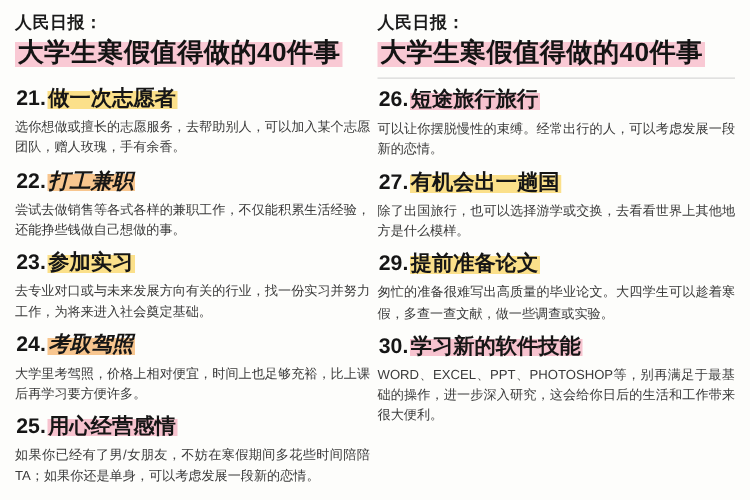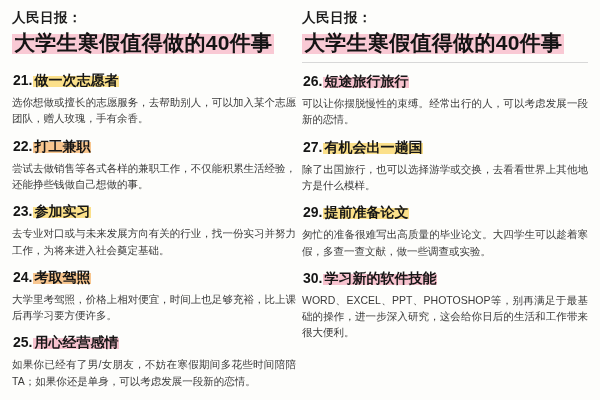--- a/index.html
+++ b/index.html
@@ -55,35 +55,36 @@
   .head-rule {
     height: 1px;
     background: #d8d8d8;
     margin: 6px 0 6px 0;
   }
 
   .item {
     margin-bottom: 7px;
   }
   .item-title {
-    font-size: 14px;
+    font-size: 17px;
     font-weight: bold;
     color: #161616;
     line-height: 1.35;
     display: inline;
     padding: 0 1px;
     box-decoration-break: clone;
     -webkit-box-decoration-break: clone;
   }
   .mark-yellow {
     background: linear-gradient(to bottom, rgba(255,255,255,0) 22%, #fbe08a 22%, #fbe08a 95%, rgba(255,255,255,0) 95%);
     text-align: right;
   }
   .mark-orange {
     background: linear-gradient(to bottom, rgba(255,255,255,0) 22%, #f8c68f 22%, #f8c68f 95%, rgba(255,255,255,0) 95%);
+    font-style: italic;
   }
   .mark-pink {
     background: linear-gradient(to bottom, rgba(255,255,255,0) 22%, #f7c3cf 22%, #f7c3cf 95%, rgba(255,255,255,0) 95%);
   }
   .mark-none { background: none; }
 
   .item-body {
     font-size: 10.5px;
     color: #3a3a3a;
     line-height: 1.55;

